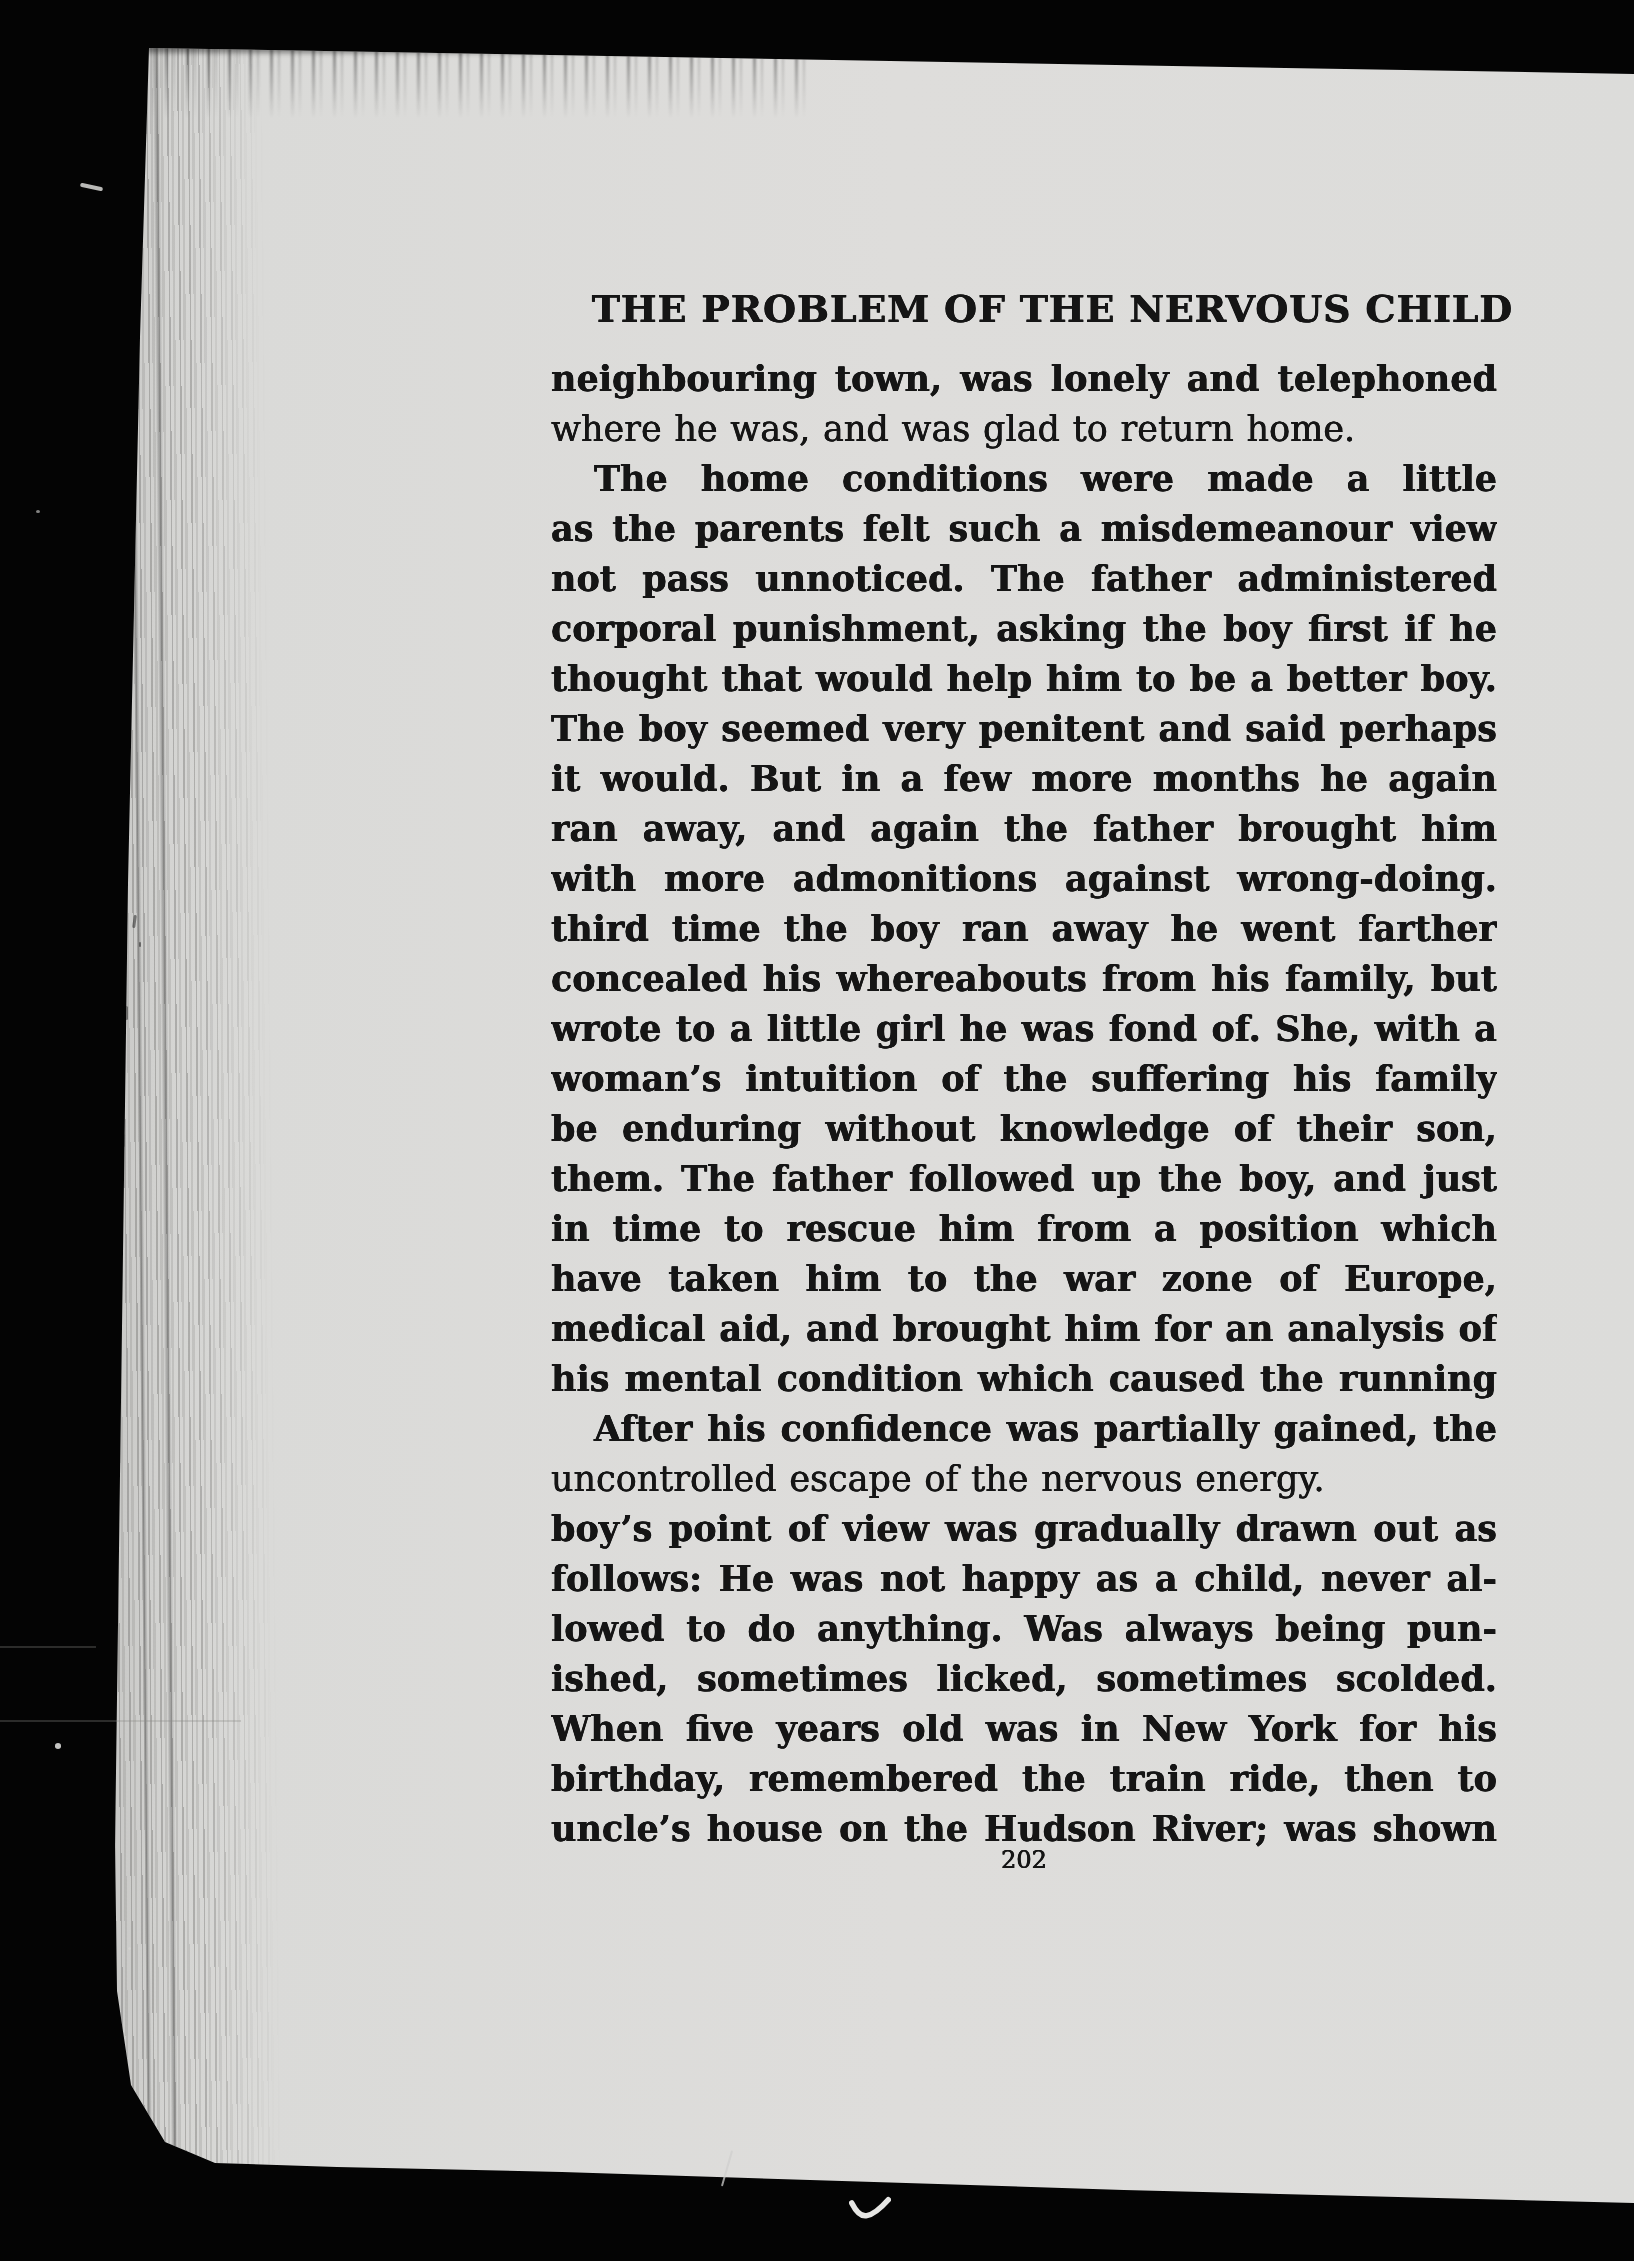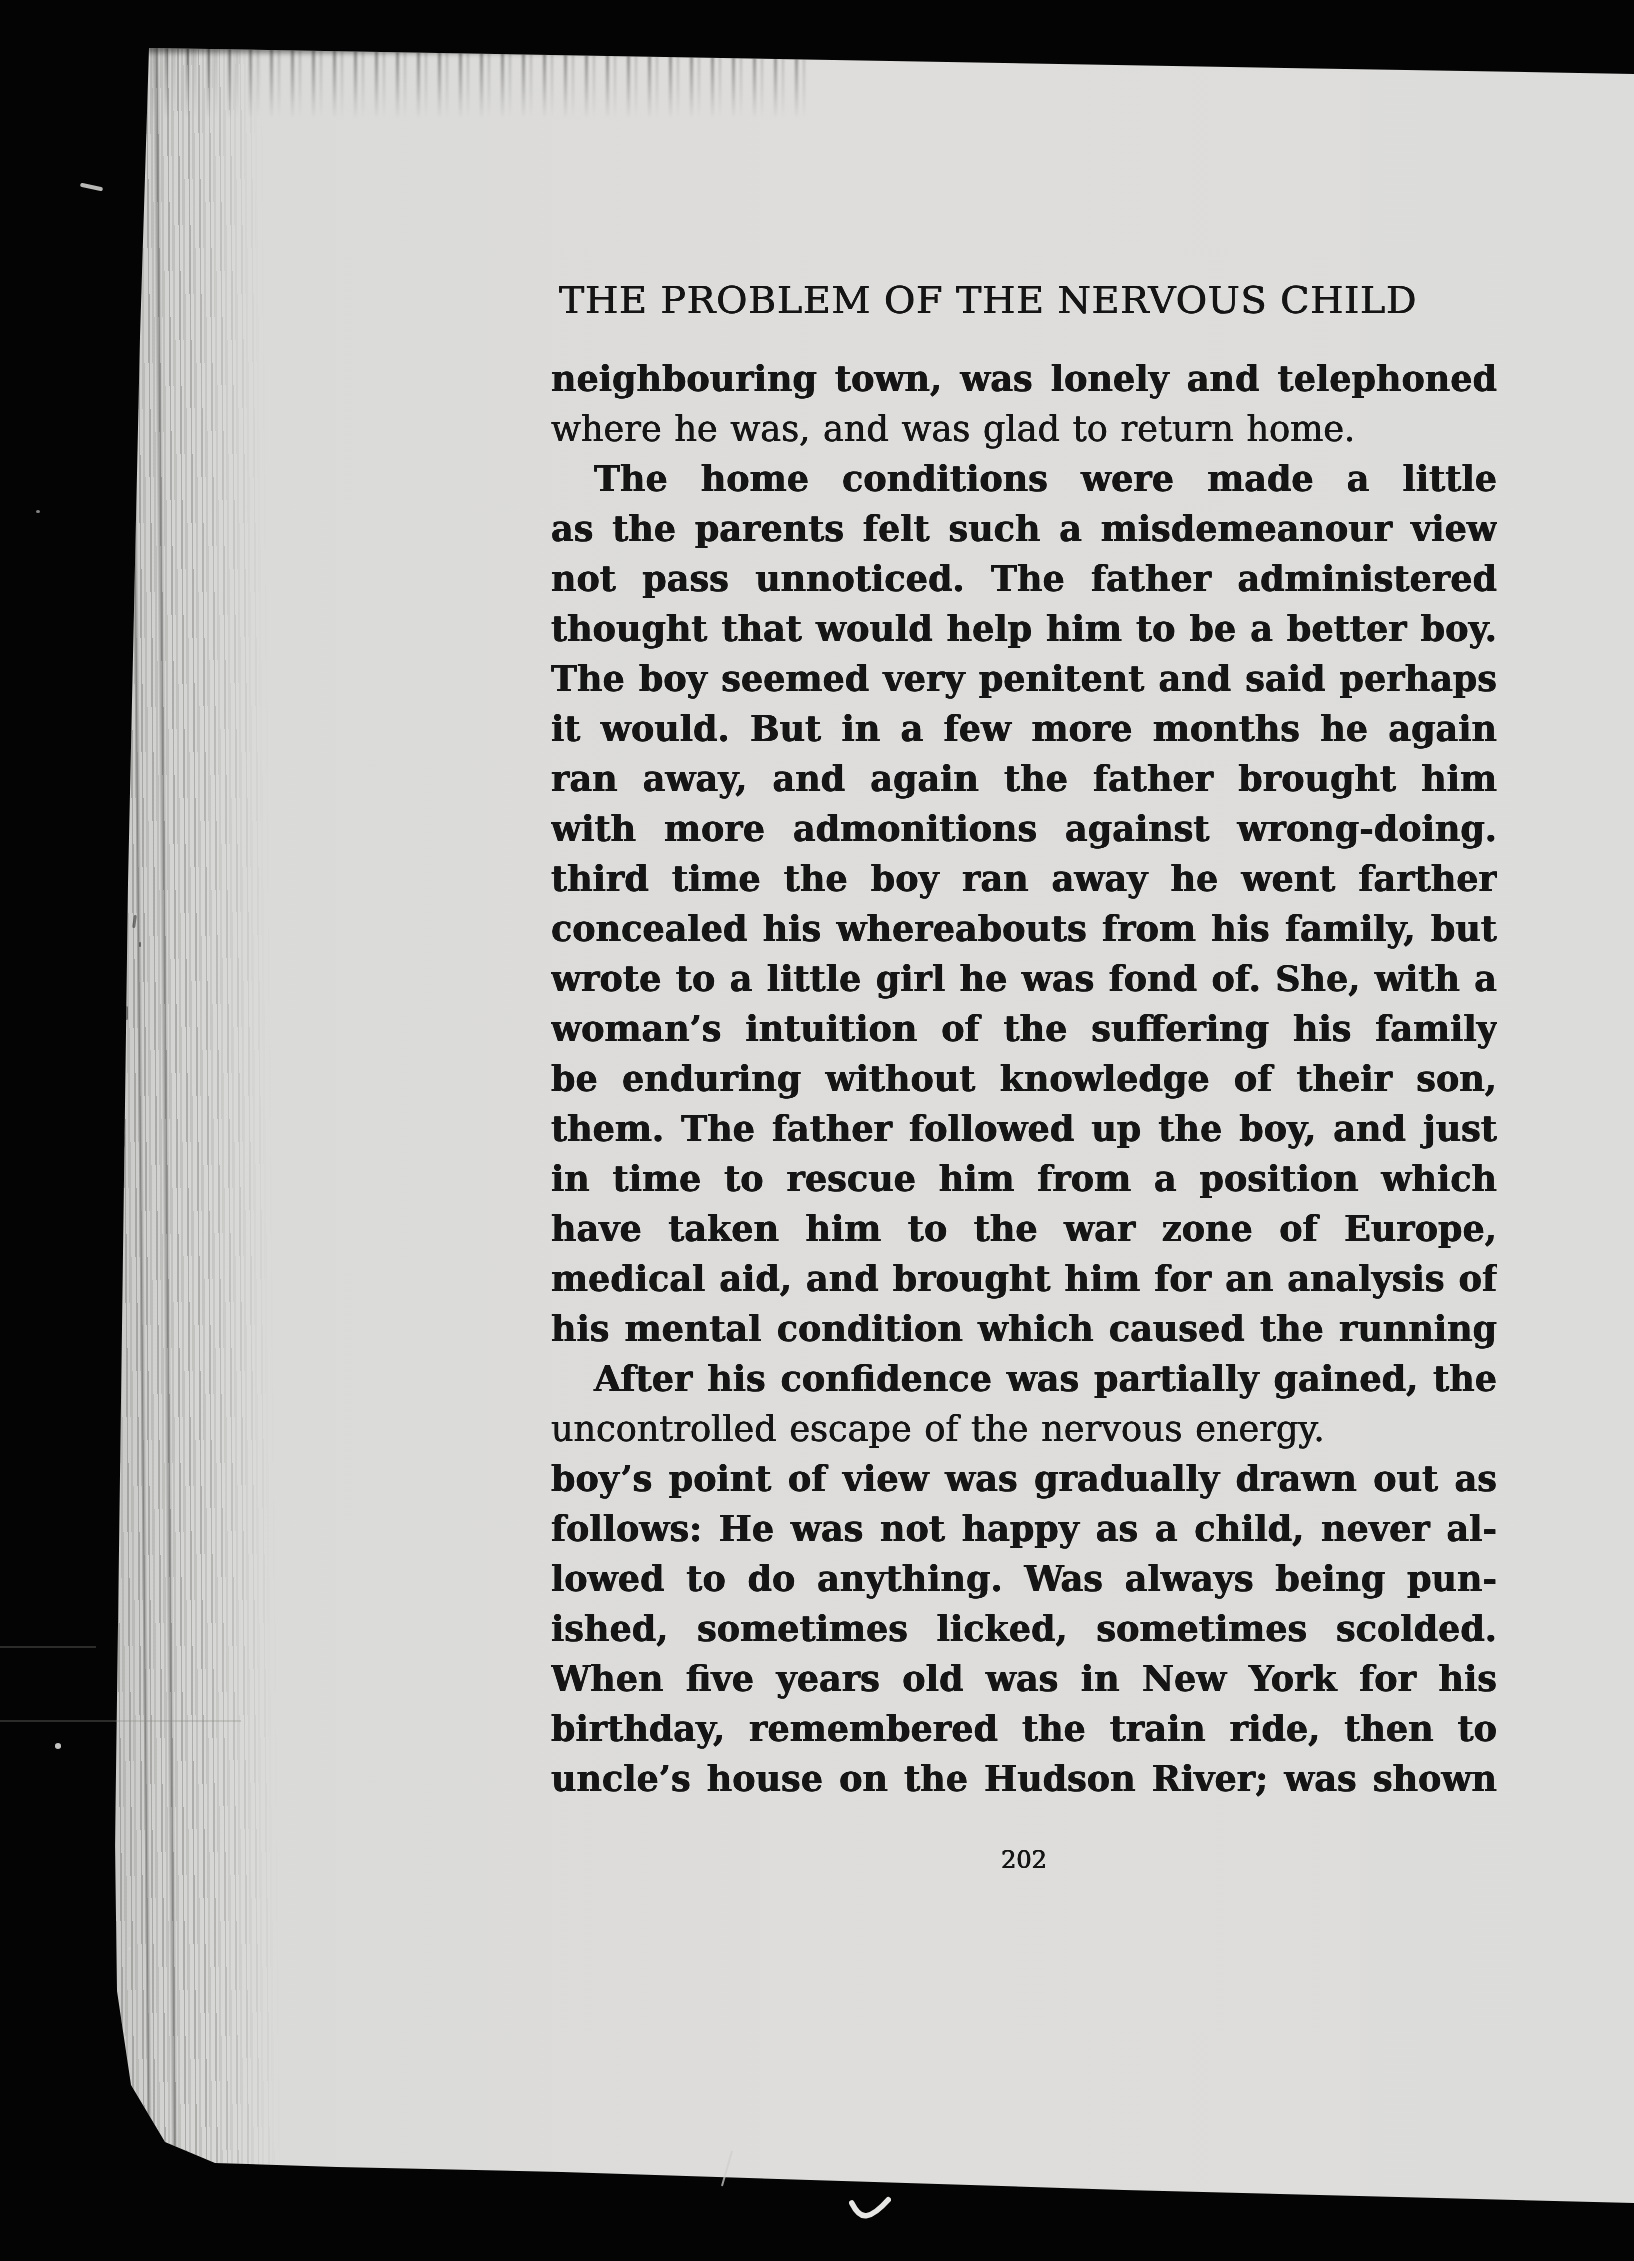--- a/index.html
+++ b/index.html
@@ -39,22 +39,22 @@
       repeating-linear-gradient(90deg, rgba(10,10,10,.45) 0 3.2px, transparent 3.2px 8px,
                       rgba(10,10,10,.22) 8px 10.4px, transparent 10.4px 21px);
     -webkit-mask:linear-gradient(180deg,#000,transparent 85%);
             mask:linear-gradient(180deg,#000,transparent 85%);
     filter:blur(1.2px);
   }
   .edge-top::before{content:"";position:absolute;left:0;top:0;width:100%;height:13px;
     background:rgba(5,5,5,.5);filter:blur(2.4px);}
 
   
-  .header{position:absolute;left:551px;top:270px;width:946px;margin:8px;
-    font-size:38px;font-weight:normal;letter-spacing:0.8px;text-align:left;
+  .header{position:absolute;left:551px;top:270px;width:946px;margin:16px;
+    font-size:38px;font-weight:bold;letter-spacing:0.8px;text-align:right;
     color:var(--ink);
     text-shadow:0.3px 0 0 currentColor,-0.3px 0 0 currentColor;}
   .text-block{position:absolute;left:551px;top:354px;width:946px;
     font-size:35px;color:var(--ink);
     text-shadow:0.3px 0 0 currentColor,-0.3px 0 0 currentColor;}
   .line{height:50px;line-height:50px;overflow:hidden;word-spacing:1.6px;}
   .line.j{text-align:justify;text-justify:inter-word;font-weight:bold;}
   .line.j::after{content:"";display:inline-block;width:100%;height:0;}
   .line.in{text-indent:43px;}
   .page-number{position:absolute;left:551px;top:1846px;width:946px;
@@ -91,20 +91,21 @@
     <div class="edge-top"></div>
 
     <h1 class="header">THE PROBLEM OF THE NERVOUS CHILD</h1>
 
     <div class="text-block">
         <div class="line j">neighbouring town, was lonely and telephoned</div>
         <div class="line">where he was, and was glad to return home.</div>
         <div class="line j in">The home conditions were made a little stricter</div>
         <div class="line j">as the parents felt such a misdemeanour view</div>
         <div class="line j">not pass unnoticed. The father administered</div>
+        <div class="line j">corporal punishment, asking the boy first if he</div>
         <div class="line j">thought that would help him to be a better boy.</div>
         <div class="line j">The boy seemed very penitent and said perhaps</div>
         <div class="line j">it would. But in a few more months he again</div>
         <div class="line j">ran away, and again the father brought him home</div>
         <div class="line j">with more admonitions against wrong-doing. The</div>
         <div class="line j">third time the boy ran away he went farther and</div>
         <div class="line j">concealed his whereabouts from his family, but</div>
         <div class="line j">wrote to a little girl he was fond of. She, with a</div>
         <div class="line j">woman’s intuition of the suffering his family must</div>
         <div class="line j">be enduring without knowledge of their son, told</div>

